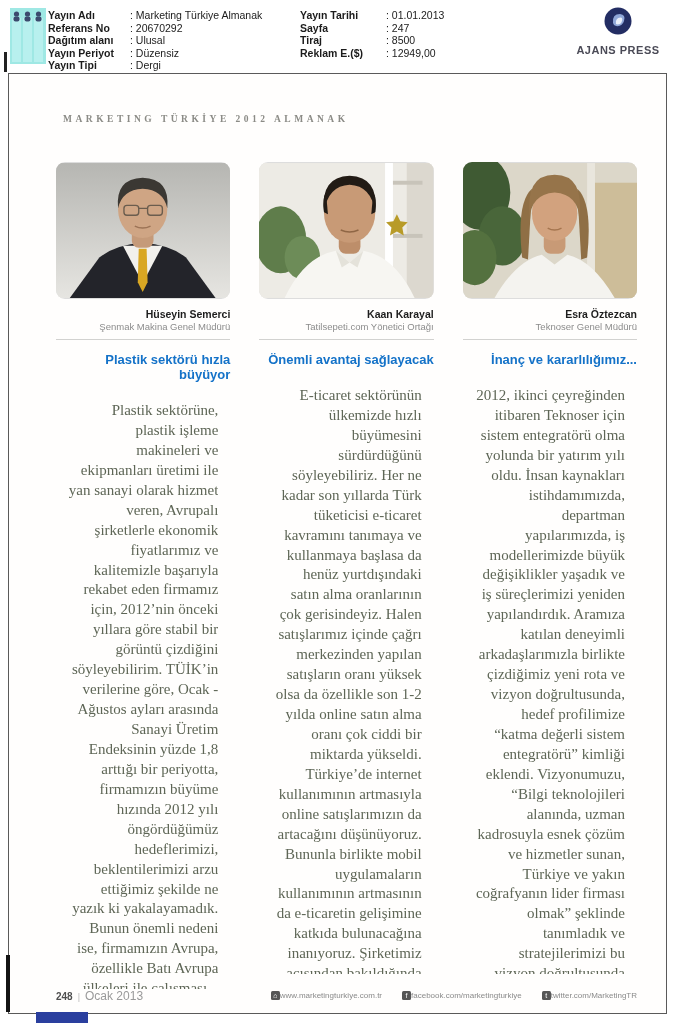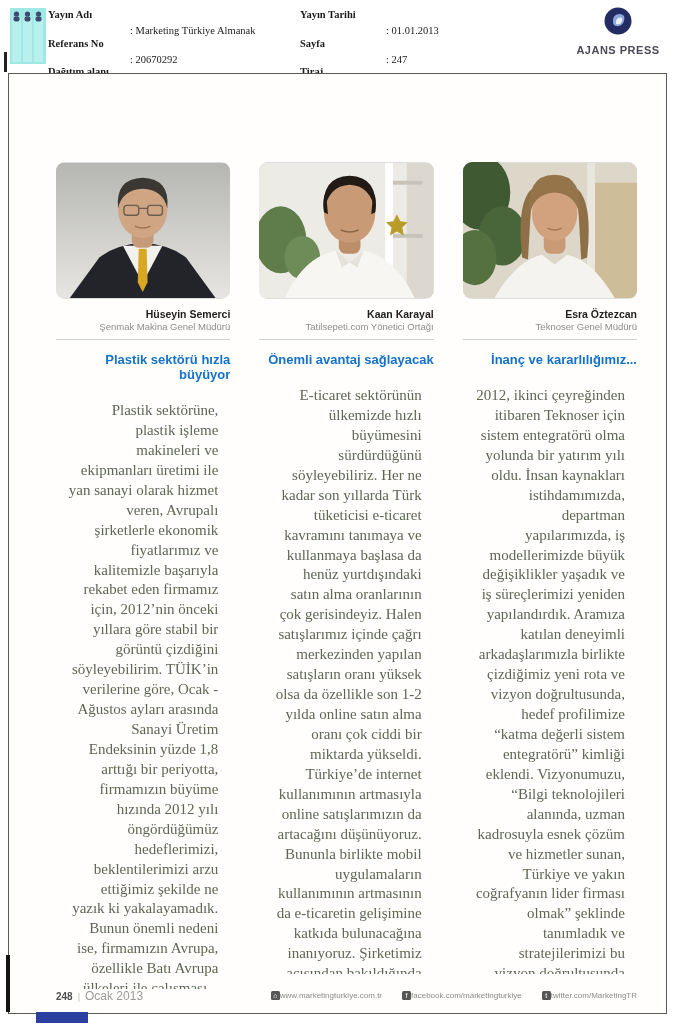--- a/index.html
+++ b/index.html
@@ -5,24 +5,24 @@
   html,body{margin:0;padding:0;background:#e9e9e9;}
   .sheet{position:relative;width:675px;height:1024px;background:#fff;margin:0 auto;
          font-family:"Liberation Sans",sans-serif;overflow:hidden;}
 
   
   .clip-logo{position:absolute;left:10px;top:8px;width:36px;height:56px;}
   .tickmark{position:absolute;left:4px;top:52px;width:3px;height:20px;background:#222;}
   .meta{position:absolute;top:9px;font-size:10.5px;color:#1b1b1b;line-height:12.6px;}
   .meta-left{left:48px;}
   .meta-right{left:300px;}
-  .mrow{display:grid;grid-template-columns:82px auto;font-family:Liberation Serif, serif;}
+  .mrow{display:grid;grid-template-columns:82px auto;}
   .meta-right .mrow{grid-template-columns:86px auto;}
   .mlabel{font-weight:bold;}
-  .mval{white-space:nowrap;margin-top:16px;}
+  .mval{white-space:nowrap;}
   .agency{position:absolute;right:14px;top:6px;width:86px;text-align:center;}
   .agency-name{font-size:11px;font-weight:bold;color:#4b4b57;letter-spacing:.5px;margin-top:4px;}
 
   
   .page{position:absolute;left:8px;right:8px;top:73px;height:939px;background:#fffefd;
         border:1px solid #5a5a5a;}
   .masthead{position:absolute;left:54px;top:40px;font-family:"Liberation Serif",serif;
             font-size:9.5px;font-weight:bold;letter-spacing:3.5px;color:#8b8b86;}
   .cols{position:absolute;left:47px;right:29px;top:88px;display:grid;
         grid-template-columns:repeat(3,1fr);column-gap:29px;text-align:right;}
@@ -117,20 +117,21 @@
   <div class="agency">
     <svg width="30" height="30" viewBox="0 0 30 30" aria-hidden="true">
       <circle cx="15" cy="15" r="13.5" fill="#232d63"></circle>
       <path d="M10 17 Q9 8 17 8 Q23 8.5 21 15 Q19 21 13 20 Q10.5 19.5 10 17 Z" fill="#8fa6d8"></path>
       <path d="M13 18 Q12 12 17.5 11.5 Q20 11.5 19 15 Q18 18.5 14.5 18.5 Z" fill="#e9eef9"></path>
     </svg>
     <div class="agency-name">AJANS PRESS</div>
   </div>
 
   <div class="page">
+    <div class="masthead">MARKETING TÜRKİYE 2012 ALMANAK</div>
 
     <div class="cols">
 
       <article>
         <div class="photo">
           <svg viewBox="0 0 177 137" aria-hidden="true">
             <defs>
                 <linearGradient id="p1bg" x1="0" y1="0" x2="0" y2="1">
               <stop offset="0" stop-color="#b6b6b2"></stop>
                   <stop offset="1" stop-color="#e6e5e1"></stop>

